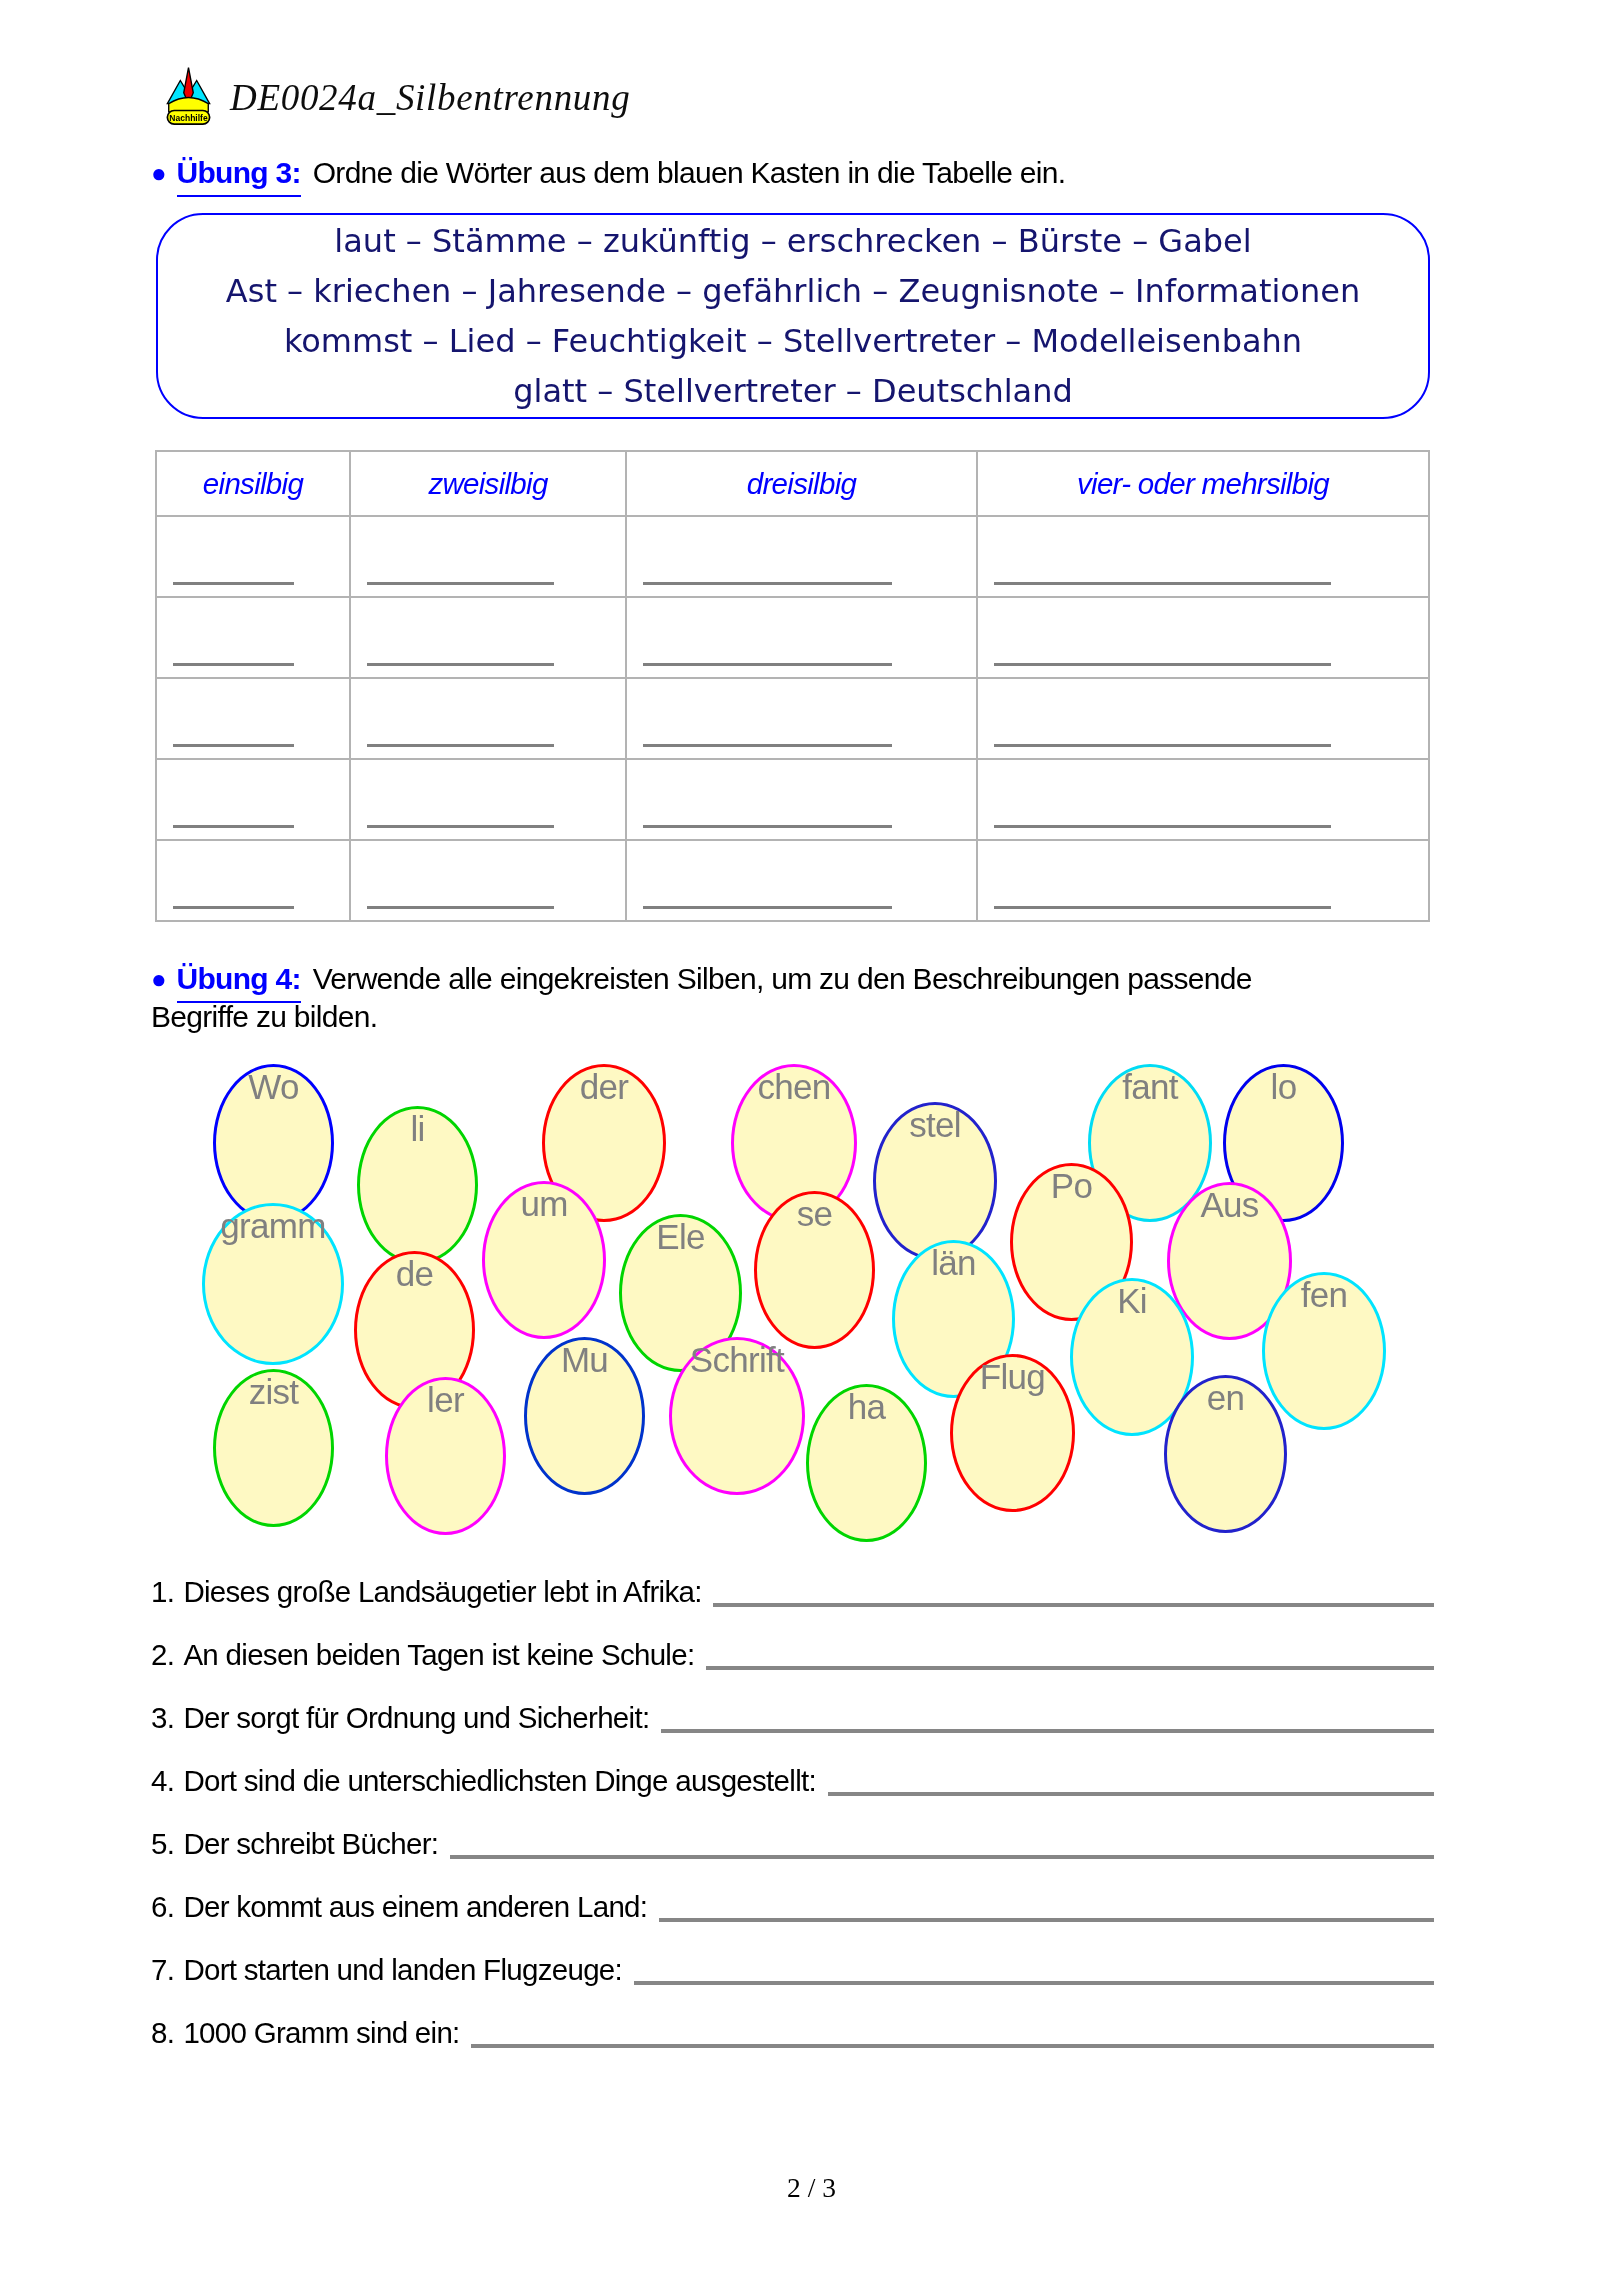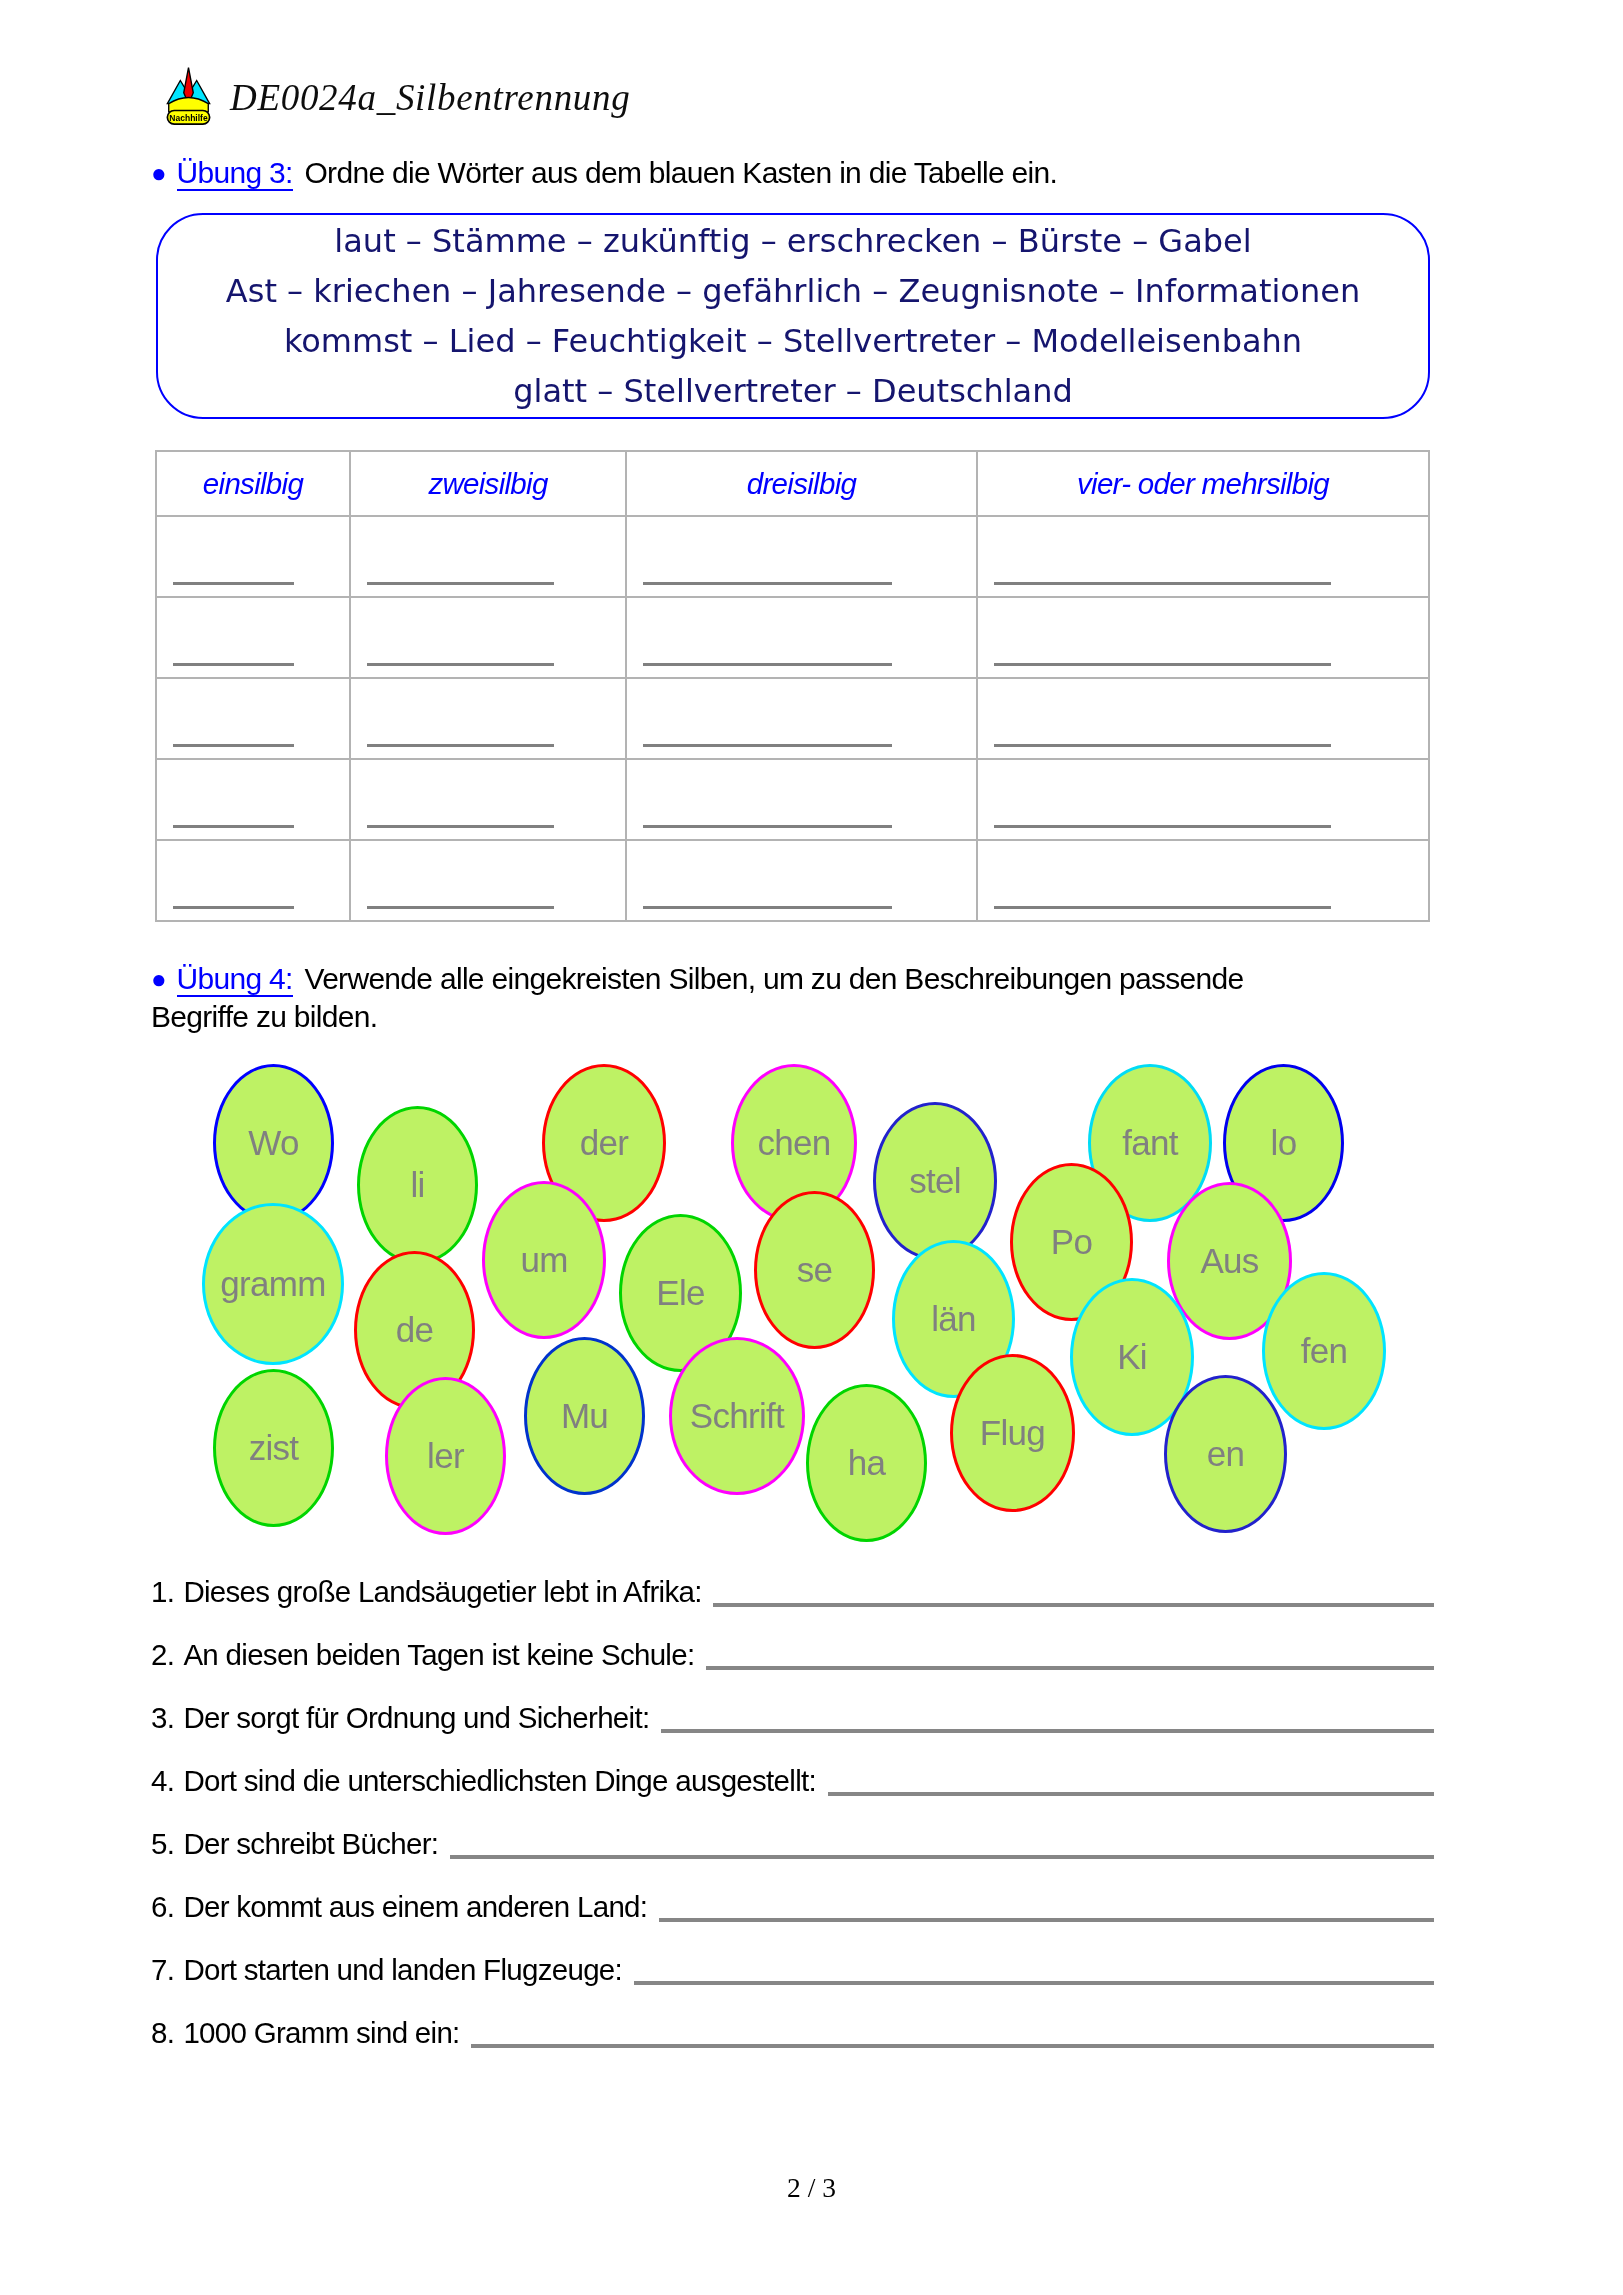--- a/index.html
+++ b/index.html
@@ -19,22 +19,22 @@
     font-style:italic;font-size:37px;color:#0d0d0d;
     letter-spacing:0.7px;
   }
   
   .ex-head{position:absolute;left:151px;font-size:30px;color:#000;letter-spacing:-0.7px;white-space:nowrap;}
   .ex3-head{top:156px;}
   .ex4-head{top:962px;}
   .ex4-head2{top:1000px;left:151px;}
   .bullet{color:#0000ff;font-size:26px;margin-right:10.5px;vertical-align:1.3px;}
   .ex-label{
-    color:#0000ff;font-weight:normal;
-    border-bottom:2.6px solid #0000ff;padding-bottom:0;
+    color:#0000ff;font-weight:bold;
+    border-bottom:2.6px solid #0000ff;padding-bottom:6px;
     margin-right:11.8px;
   }
   
   .word-box{
     position:absolute;left:156px;top:213px;width:1270px;height:202px;
     border:2.6px solid #0000ff;border-radius:47px;
     display:flex;flex-direction:column;justify-content:center;
     text-align:center;
     font-family:"DejaVu Sans", sans-serif;
     font-size:32px;line-height:50px;color:#15156e;font-weight:500;
@@ -56,22 +56,22 @@
   .blank-line{height:3.3px;background:#808080;margin:0 0 11px 16.4px;}
   .wtable td:nth-child(1) .blank-line{width:121px;}
   .wtable td:nth-child(2) .blank-line{width:187px;}
   .wtable td:nth-child(3) .blank-line{width:249px;}
   .wtable td:nth-child(4) .blank-line{width:337px;}
   
   .circles{position:absolute;left:0;top:0;width:1623px;height:2295px;pointer-events:none;}
   .syl-circle{
     position:absolute;
     border-style:solid;border-width:3.3px;border-radius:50%;
-    display:flex;align-items:center;justify-content:center;
-    background:#bef264;
+    display:flex;align-items:flex-start;justify-content:center;
+    background:#fef9c3;
     font-size:35px;color:#808080;letter-spacing:-0.7px;
   }
   
   .questions{position:absolute;left:151px;top:1545px;width:1283px;}
   .q-row{display:flex;align-items:flex-end;height:63px;}
   .q-num{font-size:29.5px;letter-spacing:-0.7px;color:#000;margin-right:9.2px;line-height:1.05;}
   .q-text{font-size:29.5px;letter-spacing:-0.7px;color:#000;white-space:nowrap;line-height:1.05;}
   .q-line{flex:1;height:3.9px;background:#868686;margin-left:11.8px;margin-bottom:1.3px;}
   
   .footer{

